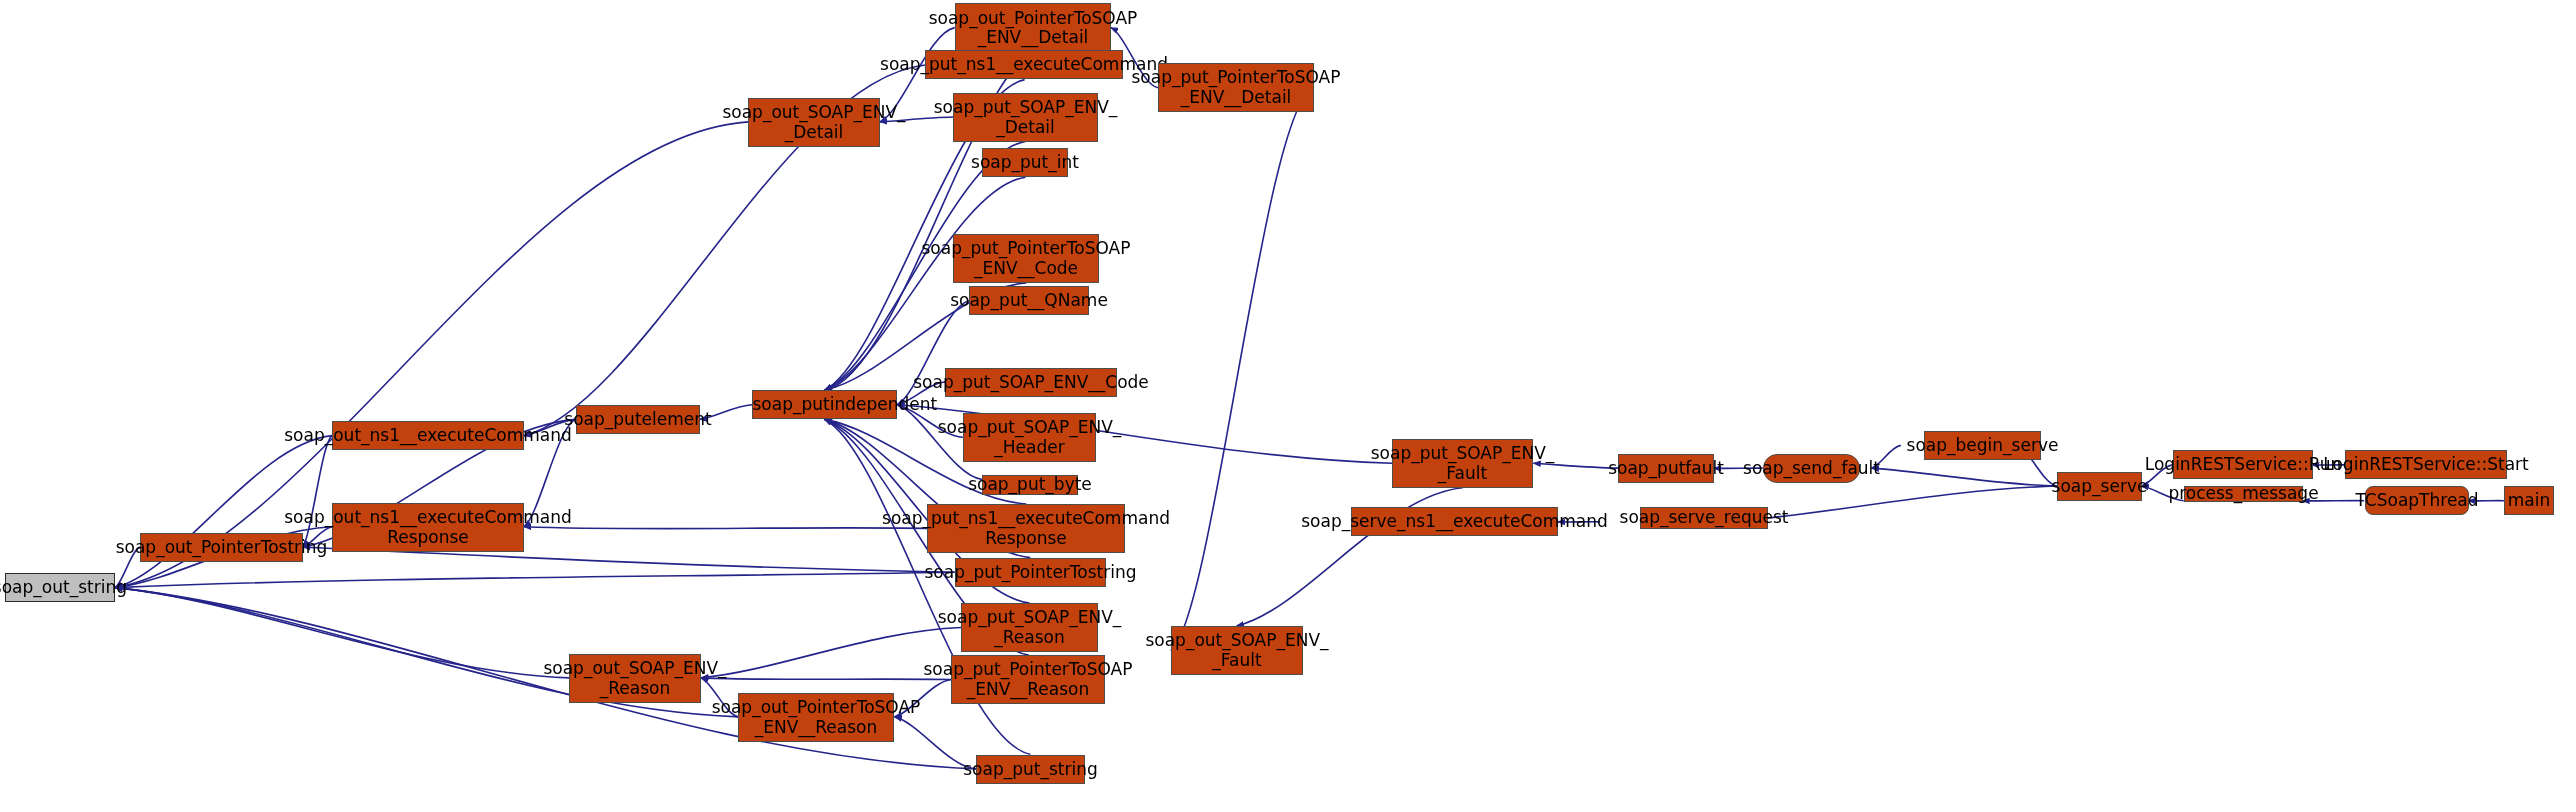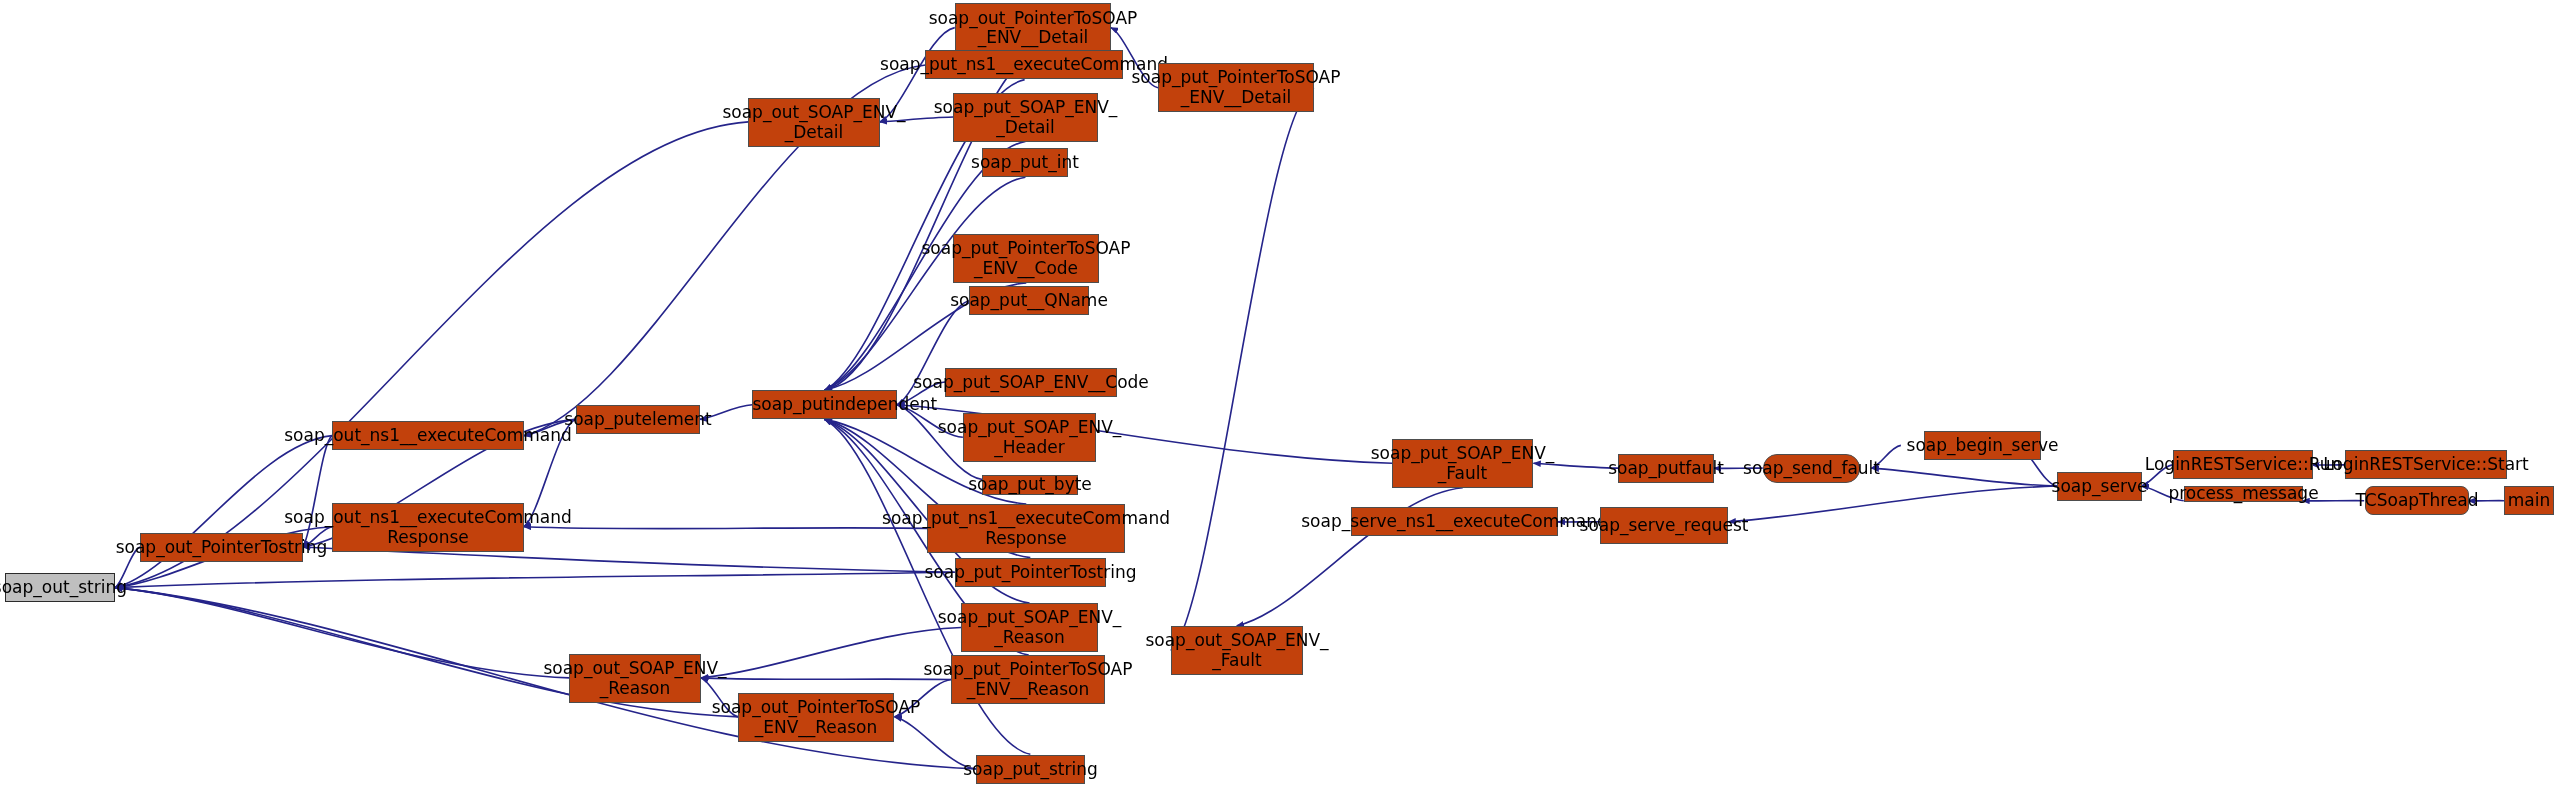--- a/index.html
+++ b/index.html
@@ -149,21 +149,21 @@
 _Reason</div>
       <div class="node" style="left: 951px; top: 655px; width: 154px; height: 49px;">soap_put_PointerToSOAP
 _ENV__Reason</div>
       <div class="node" style="left: 976px; top: 755px; width: 109px; height: 29px;">soap_put_string</div>
       <div class="node" style="left: 1392px; top: 439px; width: 141px; height: 49px;">soap_put_SOAP_ENV_
 _Fault</div>
       <div class="node" style="left: 1618px; top: 454px; width: 96px; height: 29px;">soap_putfault</div>
       <div class="node" style="left: 1763px; top: 454px; width: 97px; height: 29px; border-radius: 14px;">soap_send_fault</div>
       <div class="node" style="left: 1901px; top: 431px; width: 117px; height: 29px; margin-left: 23px;">soap_begin_serve</div>
       <div class="node" style="left: 1351px; top: 507px; width: 207px; height: 29px;">soap_serve_ns1__executeCommand</div>
-      <div class="node" style="left: 1600px; top: 507px; width: 128px; height: 37px;">soap_serve_request</div>
+      <div class="node" style="left: 1640px; top: 507px; width: 128px; height: 22px;">soap_serve_request</div>
       <div class="node" style="left: 2057px; top: 472px; width: 85px; height: 29px;">soap_serve</div>
       <div class="node" style="left: 2173px; top: 450px; width: 140px; height: 29px;">LoginRESTService::Run</div>
       <div class="node" style="left: 2345px; top: 450px; width: 162px; height: 29px;">LoginRESTService::Start</div>
       <div class="node" style="left: 2184px; top: 486px; width: 119px; height: 16px;">process_message</div>
       <div class="node" style="left: 2365px; top: 486px; width: 104px; height: 29px; border-radius: 8px;">TCSoapThread</div>
       <div class="node" style="left: 2504px; top: 486px; width: 50px; height: 29px;">main</div>
     </div>
 </div>
 
 

